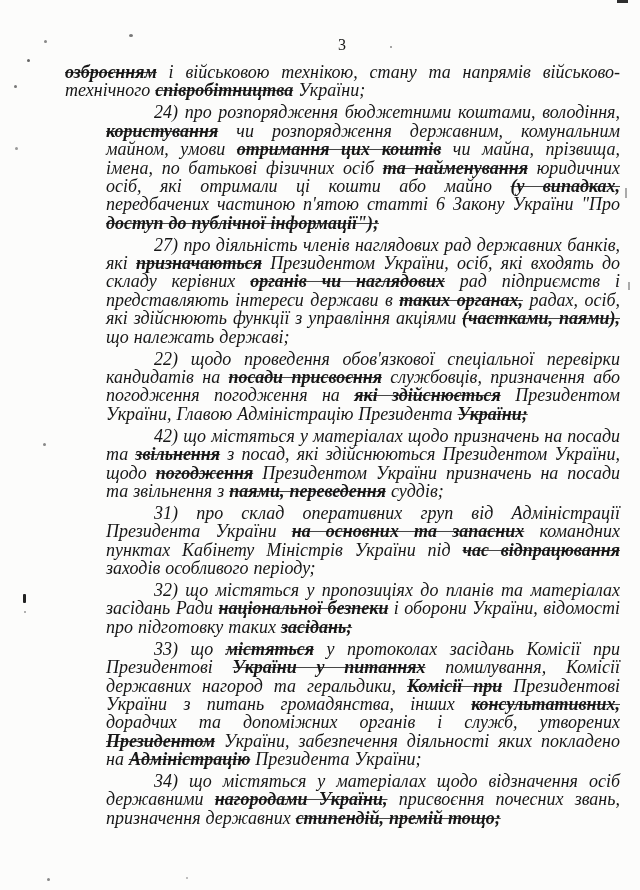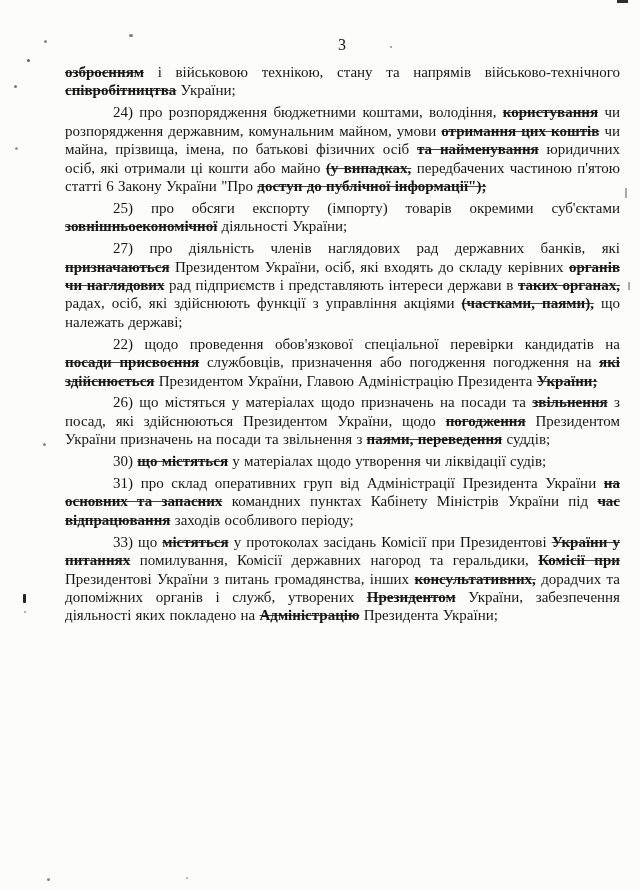--- a/index.html
+++ b/index.html
@@ -19,53 +19,54 @@
   }
   .page-number {
     text-align: center;
     font-size: 16px;
     font-weight: 400;
     height: 18px;
     margin-bottom: 9px;
     letter-spacing: 1px;
   }
   .para {
-    font-size: 15px;
+    font-size: 18px;
     line-height: 18.4px;
     text-align: justify;
     margin-bottom: 3.5px;
     word-spacing: 0.5px;
+    font-style: italic;
   }
-  .para.indent { text-indent: 48px; }
+  .para.indent { text-indent: 48px; margin-left: 41px; }
   .smudge {
     font-weight: bold;
     text-decoration: line-through;
     text-decoration-thickness: 1.4px;
     text-decoration-color: rgba(25,25,25,0.8);
     filter: blur(0.3px);
   }
   .artifact { position: absolute; background: #555; }
   .artifact.round { border-radius: 50%; }
 </style>
 </head>
 <body>
 
 <div class="scan-page">
   <div class="page-number">3</div>
 
   <div>
       <p class="para"><span class="smudge">озброєнням</span><span> і військовою технікою, стану та напрямів військово-технічного </span><span class="smudge">співробітництва</span><span> України;</span></p>
       <p class="para indent"><span>24) про розпорядження бюджетними коштами, володіння, </span><span class="smudge">користування</span><span> чи розпорядження державним, комунальним майном, умови </span><span class="smudge">отримання цих коштів</span><span> чи майна, прізвища, імена, по батькові фізичних осіб </span><span class="smudge">та найменування</span><span> юридичних осіб, які отримали ці кошти або майно </span><span class="smudge">(у випадках,</span><span> передбачених частиною п'ятою статті 6 Закону України "Про </span><span class="smudge">доступ до публічної інформації");</span></p>
-      <p class="para indent"><span>25) про обсяги експорту (імпорту) товарів окремими суб'єктами </span><span class="smudge">зовнішньоекономічної</span><span> діяльності України;</span></p>
       <p class="para indent"><span>27) про діяльність членів наглядових рад державних банків, які </span><span class="smudge">призначаються</span><span> Президентом України, осіб, які входять до складу керівних </span><span class="smudge">органів чи наглядових</span><span> рад підприємств і представляють інтереси держави в </span><span class="smudge">таких органах,</span><span> радах, осіб, які здійснюють функції з управління акціями </span><span class="smudge">(частками, паями),</span><span> що належать державі;</span></p>
       <p class="para indent"><span>22) щодо проведення обов'язкової спеціальної перевірки кандидатів на </span><span class="smudge">посади присвоєння</span><span> службовців, призначення або погодження погодження на </span><span class="smudge">які здійснюється</span><span> Президентом України, Главою Адміністрацію Президента </span><span class="smudge">України;</span></p>
-      <p class="para indent"><span>26) що містяться у матеріалах щодо призначень на посади та </span><span class="smudge">звільнення</span><span> з посад, які здійснюються Президентом України, щодо </span><span class="smudge">погодження</span><span> Президентом України призначень на посади та звільнення з </span><span class="smudge">паями, переведення</span><span> суддів;</span></p>
-      <p class="para indent"><span>30) </span><span class="smudge">що містяться</span><span> у матеріалах щодо утворення чи ліквідації судів;</span></p>
+      <p class="para indent"><span>42) що містяться у матеріалах щодо призначень на посади та </span><span class="smudge">звільнення</span><span> з посад, які здійснюються Президентом України, щодо </span><span class="smudge">погодження</span><span> Президентом України призначень на посади та звільнення з </span><span class="smudge">паями, переведення</span><span> суддів;</span></p>
       <p class="para indent"><span>31) про склад оперативних груп від Адміністрації Президента України </span><span class="smudge">на основних та запасних</span><span> командних пунктах Кабінету Міністрів України під </span><span class="smudge">час відпрацювання</span><span> заходів особливого періоду;</span></p>
+      <p class="para indent"><span>32) що містяться у пропозиціях до планів та матеріалах засідань Ради </span><span class="smudge">національної безпеки</span><span> і оборони України, відомості про підготовку таких </span><span class="smudge">засідань;</span></p>
       <p class="para indent"><span>33) що </span><span class="smudge">містяться</span><span> у протоколах засідань Комісії при Президентові </span><span class="smudge">України у питаннях</span><span> помилування, Комісії державних нагород та геральдики, </span><span class="smudge">Комісії при</span><span> Президентові України з питань громадянства, інших </span><span class="smudge">консультативних,</span><span> дорадчих та допоміжних органів і служб, утворених </span><span class="smudge">Президентом</span><span> України, забезпечення діяльності яких покладено на </span><span class="smudge">Адміністрацію</span><span> Президента України;</span></p>
+      <p class="para indent"><span>34) що містяться у матеріалах щодо відзначення осіб державними </span><span class="smudge">нагородами України,</span><span> присвоєння почесних звань, призначення державних </span><span class="smudge">стипендій, премій тощо;</span></p>
     </div>
 
   <div class="artifact" style="left:617px; top:0; width:11px; height:3px; background:#2e2e2e;"></div>
   <div class="artifact round" style="left:129px; top:34px; width:4px; height:3px; background:#777;"></div>
   <div class="artifact round" style="left:44px; top:40px; width:3px; height:3px; background:#888;"></div>
   <div class="artifact round" style="left:27px; top:59px; width:3px; height:3px; background:#666;"></div>
   <div class="artifact round" style="left:14px; top:85px; width:3px; height:3px; background:#777;"></div>
   <div class="artifact round" style="left:15px; top:147px; width:3px; height:3px; background:#999;"></div>
   <div class="artifact round" style="left:390px; top:46px; width:2px; height:2px; background:#888;"></div>
   <div class="artifact round" style="left:43px; top:443px; width:3px; height:3px; background:#888;"></div>

